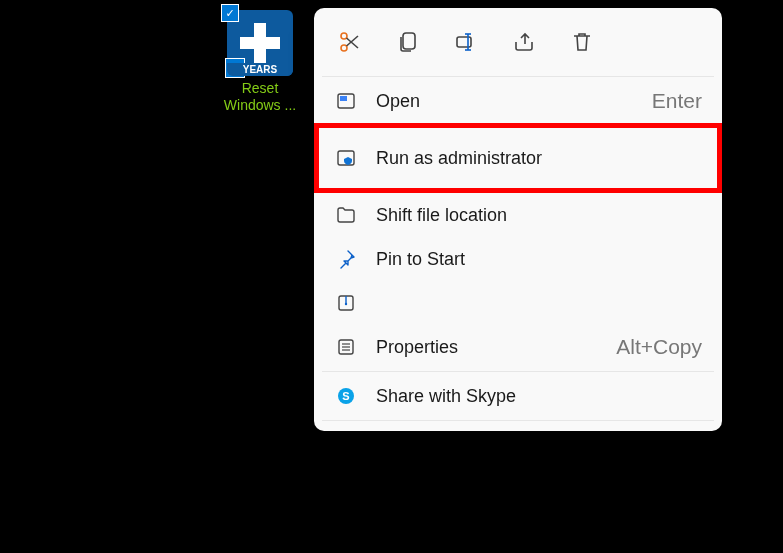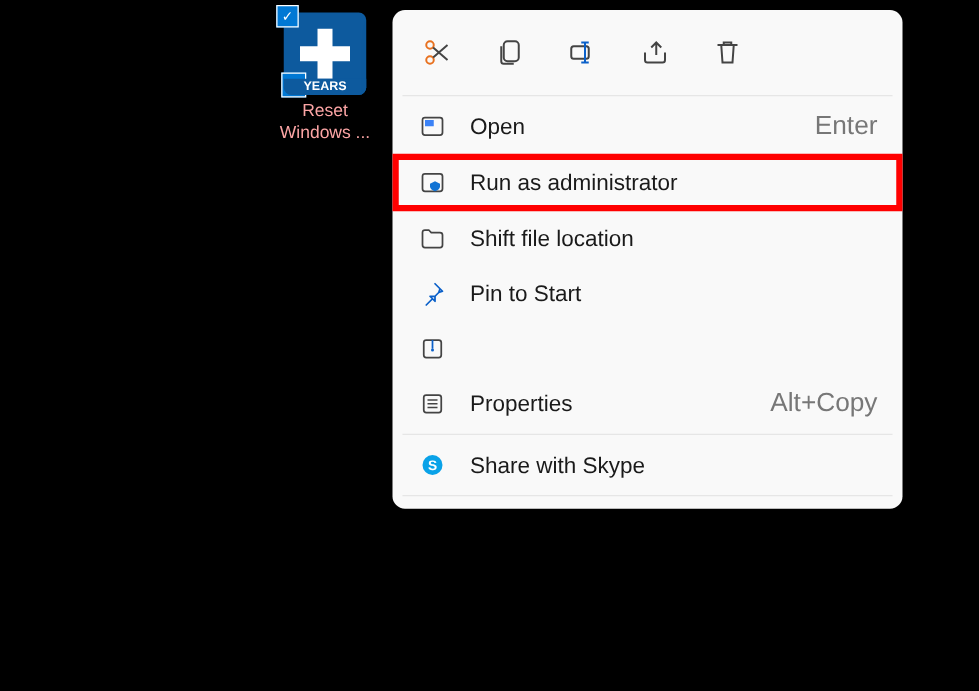--- a/index.html
+++ b/index.html
@@ -75,21 +75,21 @@
       height: 20px;
       background: #0078d4;
       border: 1px solid #fff;
       display: flex;
       align-items: center;
       justify-content: center;
       color: #fff;
       font-size: 12px;
     }
     .icon-label {
-      color: #fca5a5;
+      color: #84cc16;
       font-size: 14px;
       text-align: center;
       margin-top: 4px;
       line-height: 1.2;
       white-space: pre-line;
     }
     
     .context-menu {
       position: absolute;
       left: 314px;
@@ -143,21 +143,21 @@
       flex: 1;
       font-size: 18px;
       color: #1a1a1a;
     }
     .menu-shortcut {
       font-size: 21px;
       color: #777;
     }
     .highlight {
       border: 5px solid #ff0000;
-      padding: 6px 15px;
+      padding: 18px 15px;
     }
   </style>
 </head>
 <body>
 
 <div class="desktop-icon">
   <div class="icon-img">
     <svg viewBox="0 0 48 48">
       <path fill="#fff" d="M18 4h12v14h14v12H30v14H18V30H4V18h14z"></path>
     </svg>

